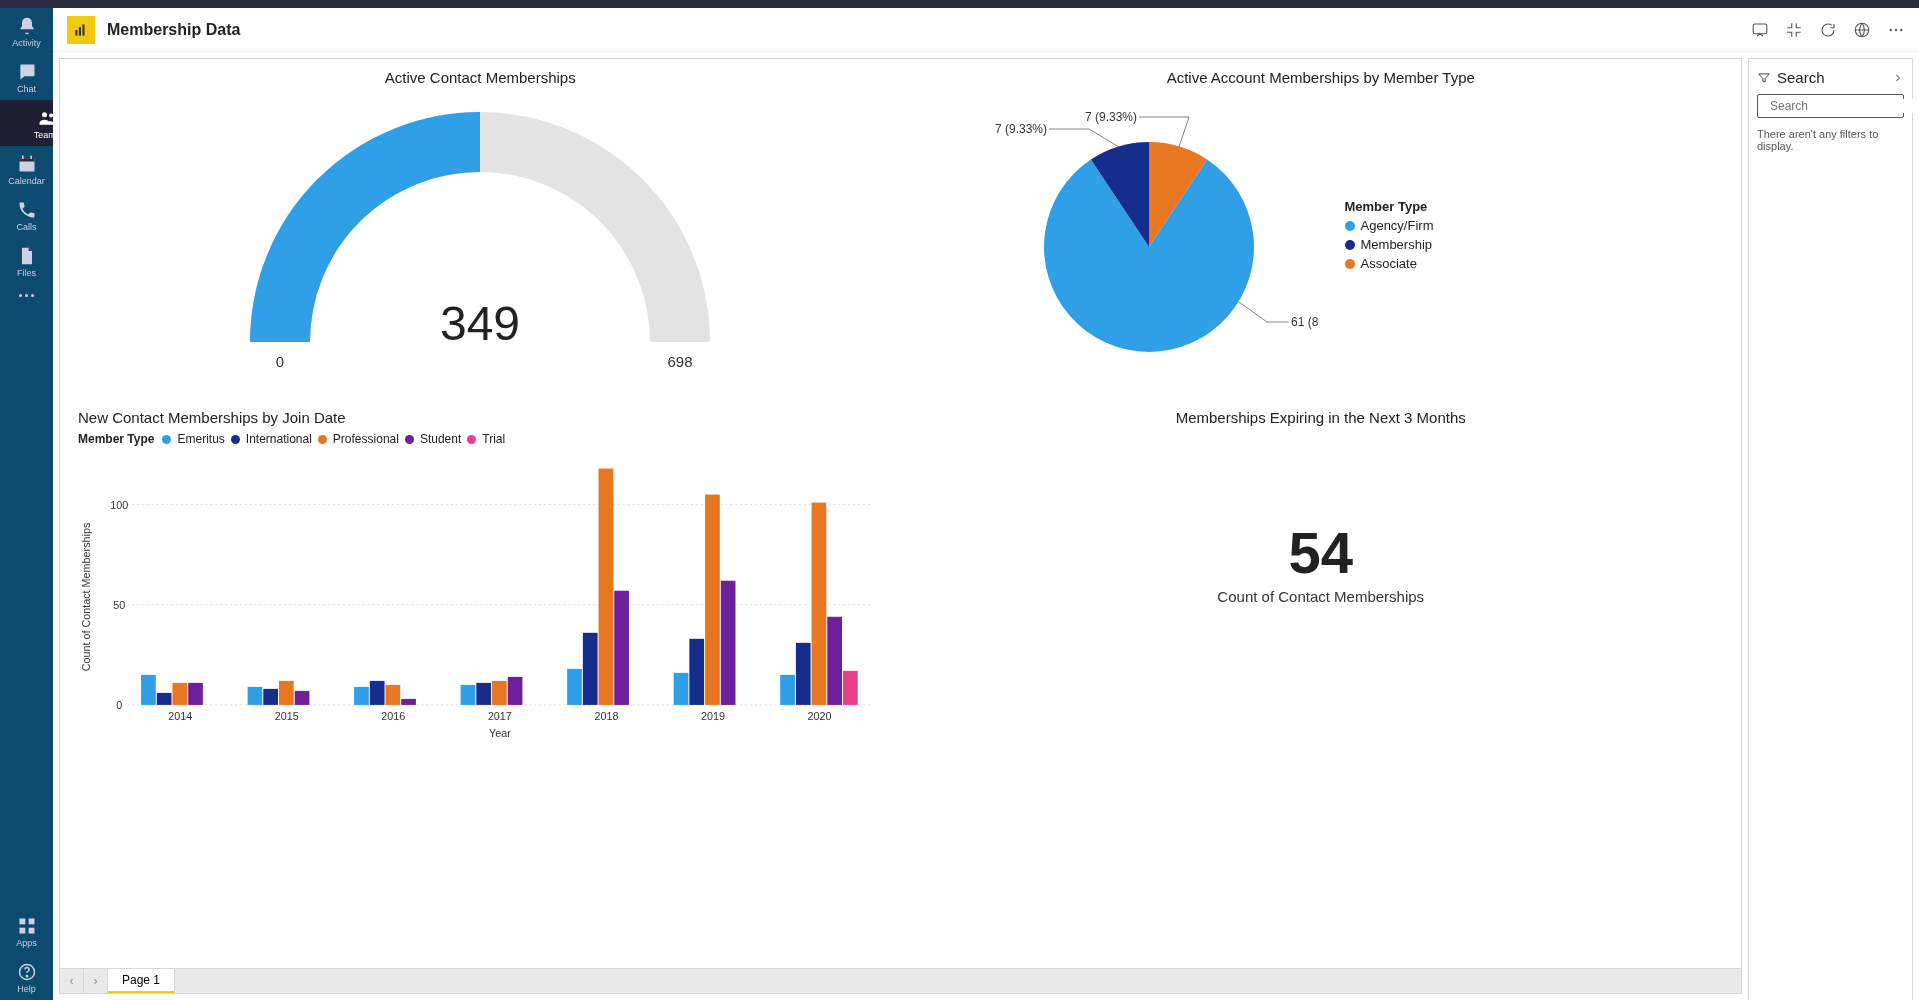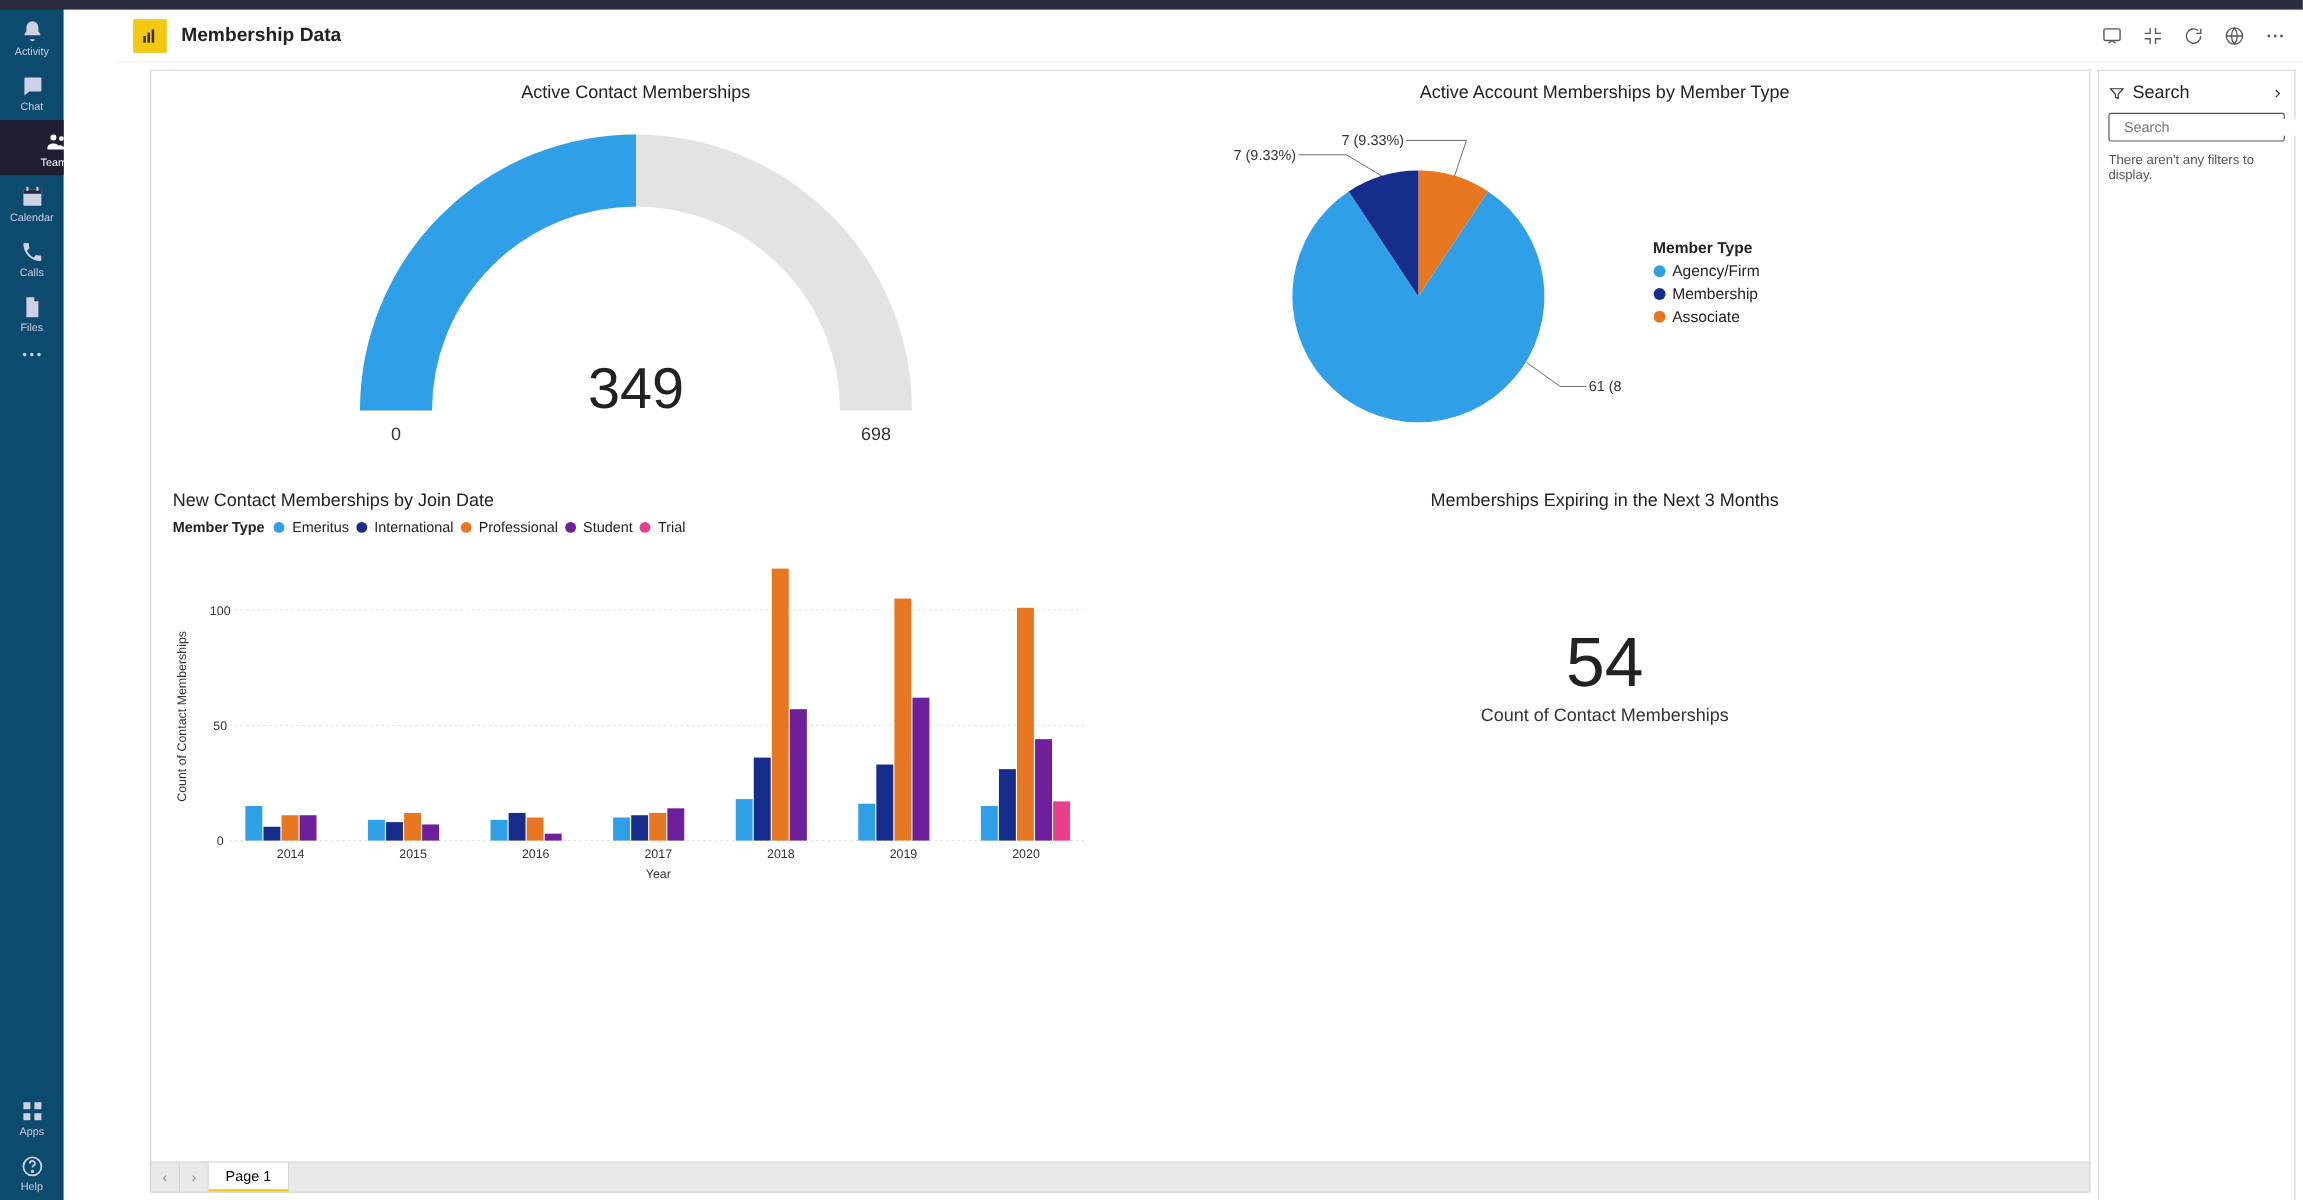--- a/index.html
+++ b/index.html
@@ -7,30 +7,30 @@
 .app { display: flex; height: 1000px; width: 1919px; }
 .topbar { position: absolute; top: 0; left: 0; right: 0; height: 8px; background: #2b2b40; z-index: 10; }
 .sidebar { width: 53px; background: #0c4a6e; display: flex; flex-direction: column; align-items: center; padding-top: 8px; color: #cfcfe6; flex-shrink: 0; height: 100%; }
 .sidebar-item { width: 100%; display: flex; flex-direction: column; align-items: center; padding: 8px 0 6px; cursor: pointer; font-size: 9px; gap: 2px; }
 .sidebar-item.active { background: #1f1f33; color: #fff; padding-left: 41px; }
 .sidebar-icon { width: 20px; height: 20px; display: flex; align-items: center; justify-content: center; }
 .sidebar-spacer { flex: 1; }
 .ellipsis-dots { display: flex; gap: 3px; padding: 10px 0; }
 .ellipsis-dots span { width: 3px; height: 3px; background: #cfcfe6; border-radius: 50%; }
 
-.main { flex: 1; display: flex; flex-direction: column; background: #fff; margin-top: 8px; margin-left: 44px; }
+.main { flex: 1; display: flex; flex-direction: column; background: #fff; margin-top: 8px; }
 .header { height: 44px; display: flex; align-items: center; padding: 0 14px; border-bottom: 1px solid #eee; }
 .app-icon { width: 28px; height: 28px; background: #f2c811; display: flex; align-items: center; justify-content: center; margin-right: 12px; }
 .app-icon svg { width: 14px; height: 14px; }
 .title { font-size: 16px; font-weight: 600; color: #222; }
 .header-spacer { flex: 1; }
 .header-actions { display: flex; gap: 16px; align-items: center; color: #555; }
 .header-actions > div { cursor: pointer; width: 18px; height: 18px; display: flex; align-items: center; justify-content: center; }
 
-.content-wrap { flex: 1; display: flex; overflow: hidden; padding-left: 22px; }
+.content-wrap { flex: 1; display: flex; overflow: hidden; }
 .report { flex: 1; display: flex; flex-direction: column; }
 .canvas { flex: 1; margin: 6px 6px 0 6px; border: 1px solid #d6d6d6; border-bottom: none; display: grid; grid-template-columns: 1fr 1fr; grid-template-rows: 340px 1fr; overflow: hidden; }
 
 .visual { padding: 10px 18px; position: relative; }
 .visual-title { font-size: 15px; color: #222; margin-bottom: 6px; }
 
 .gauge-box { display: flex; flex-direction: column; align-items: center; }
 .gauge-svg { width: 520px; height: 280px; }
 .gauge-value { font-size: 48px; fill: #222; text-anchor: middle; }
 .gauge-end { font-size: 15px; fill: #333; }
@@ -46,21 +46,21 @@
 
 .bar-legend { display: flex; align-items: center; gap: 6px; font-size: 12px; margin-bottom: 6px; flex-wrap: wrap; color: #222; }
 .bar-legend .lt { font-weight: 600; margin-right: 2px; }
 .bar-legend .dot { width: 9px; height: 9px; border-radius: 50%; display: inline-block; }
 .bar-svg { width: 100%; height: 290px; }
 .grid-line { stroke: #bbb; stroke-width: 0.5; stroke-dasharray: 2 3; }
 .axis-text { font-size: 11px; fill: #333; text-anchor: middle; }
 .ylabel { font-size: 11px; fill: #333; text-anchor: middle; }
 
 .card-box { display: flex; flex-direction: column; align-items: center; justify-content: center; height: 260px; }
-.card-value { font-size: 58px; color: #222; }
+.card-value { font-size: 58px; color: #222; font-weight: bold; }
 .card-label { font-size: 15px; color: #333; margin-top: 2px; }
 
 .filters { width: 165px; border-left: 1px solid #d6d6d6; margin: 6px 6px 0 0; border-top: 1px solid #d6d6d6; border-right: 1px solid #d6d6d6; padding: 10px 8px; background: #fff; }
 .filters-head { display: flex; align-items: center; justify-content: space-between; font-size: 15px; color: #222; margin-bottom: 8px; }
 .filters-head .left { display: flex; align-items: center; gap: 6px; }
 .search-box { border: 1px solid #555; border-radius: 2px; display: flex; align-items: center; padding: 4px 6px; gap: 6px; margin-bottom: 10px; }
 .search-box input { border: none; outline: none; font-size: 12px; flex: 1; }
 .filters-empty { font-size: 11px; color: #555; }
 
 .pager { height: 26px; background: #e9e9e9; border: 1px solid #d6d6d6; margin: 0 6px 6px 6px; display: flex; align-items: center; font-size: 12px; }

